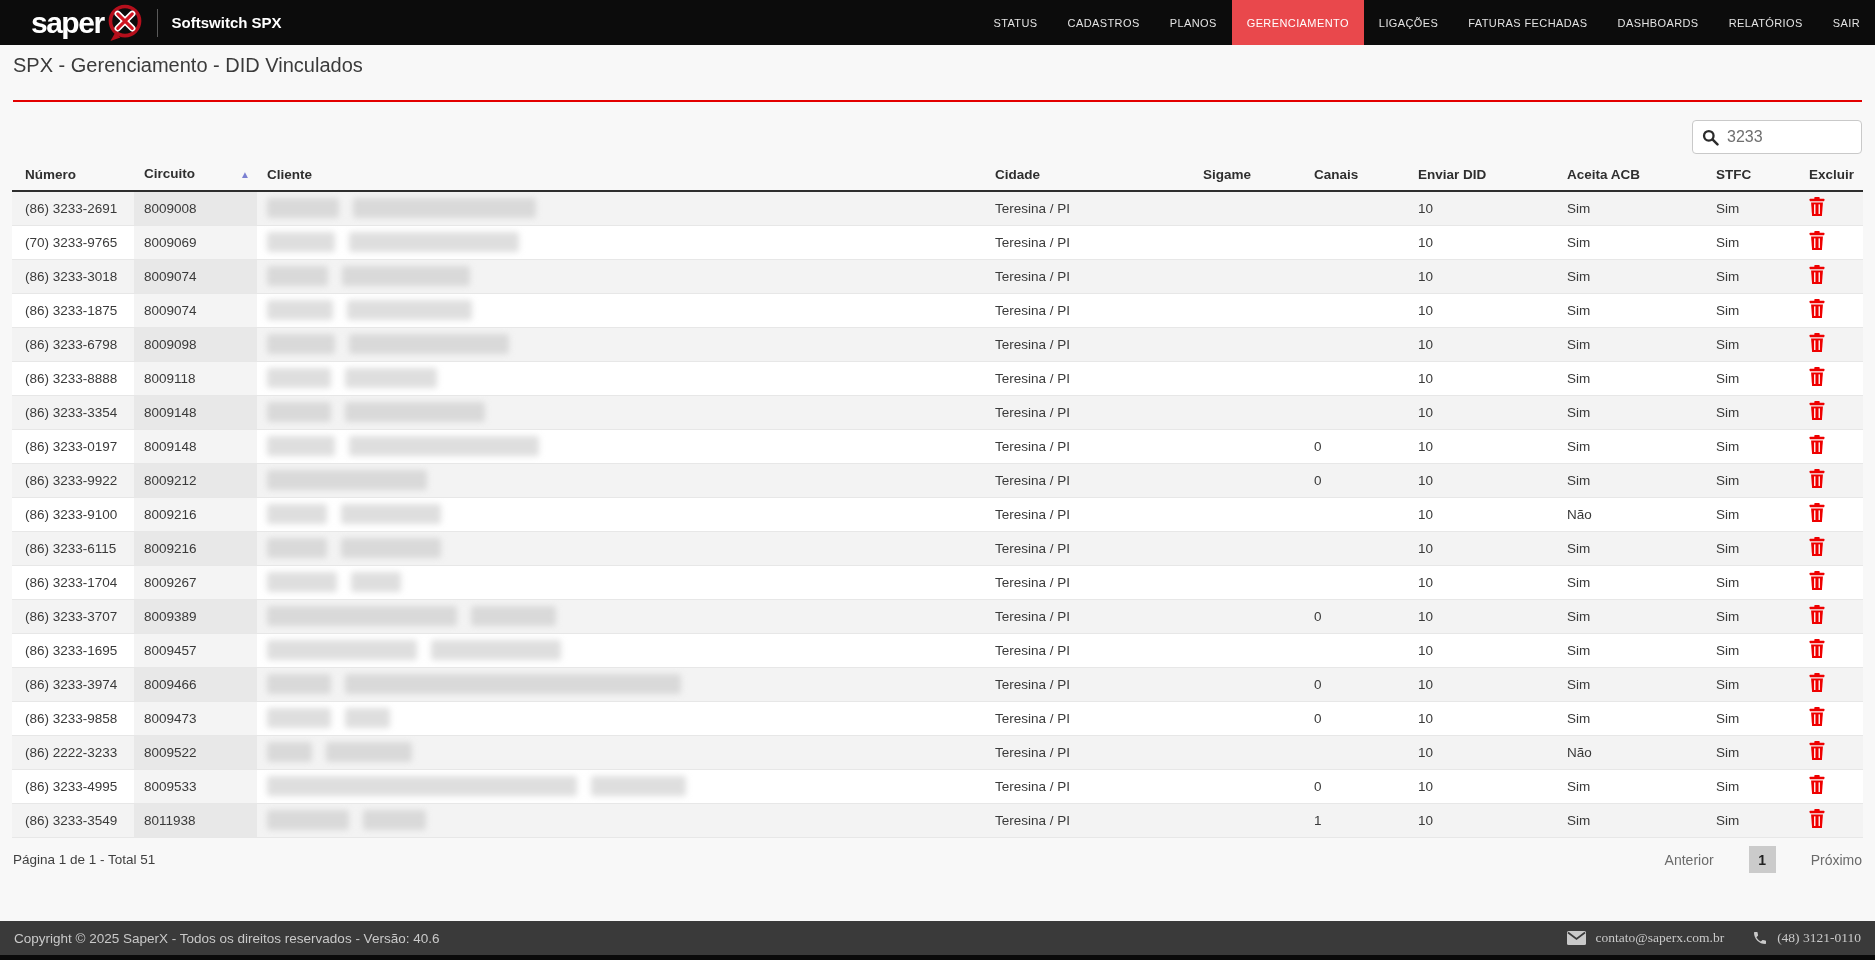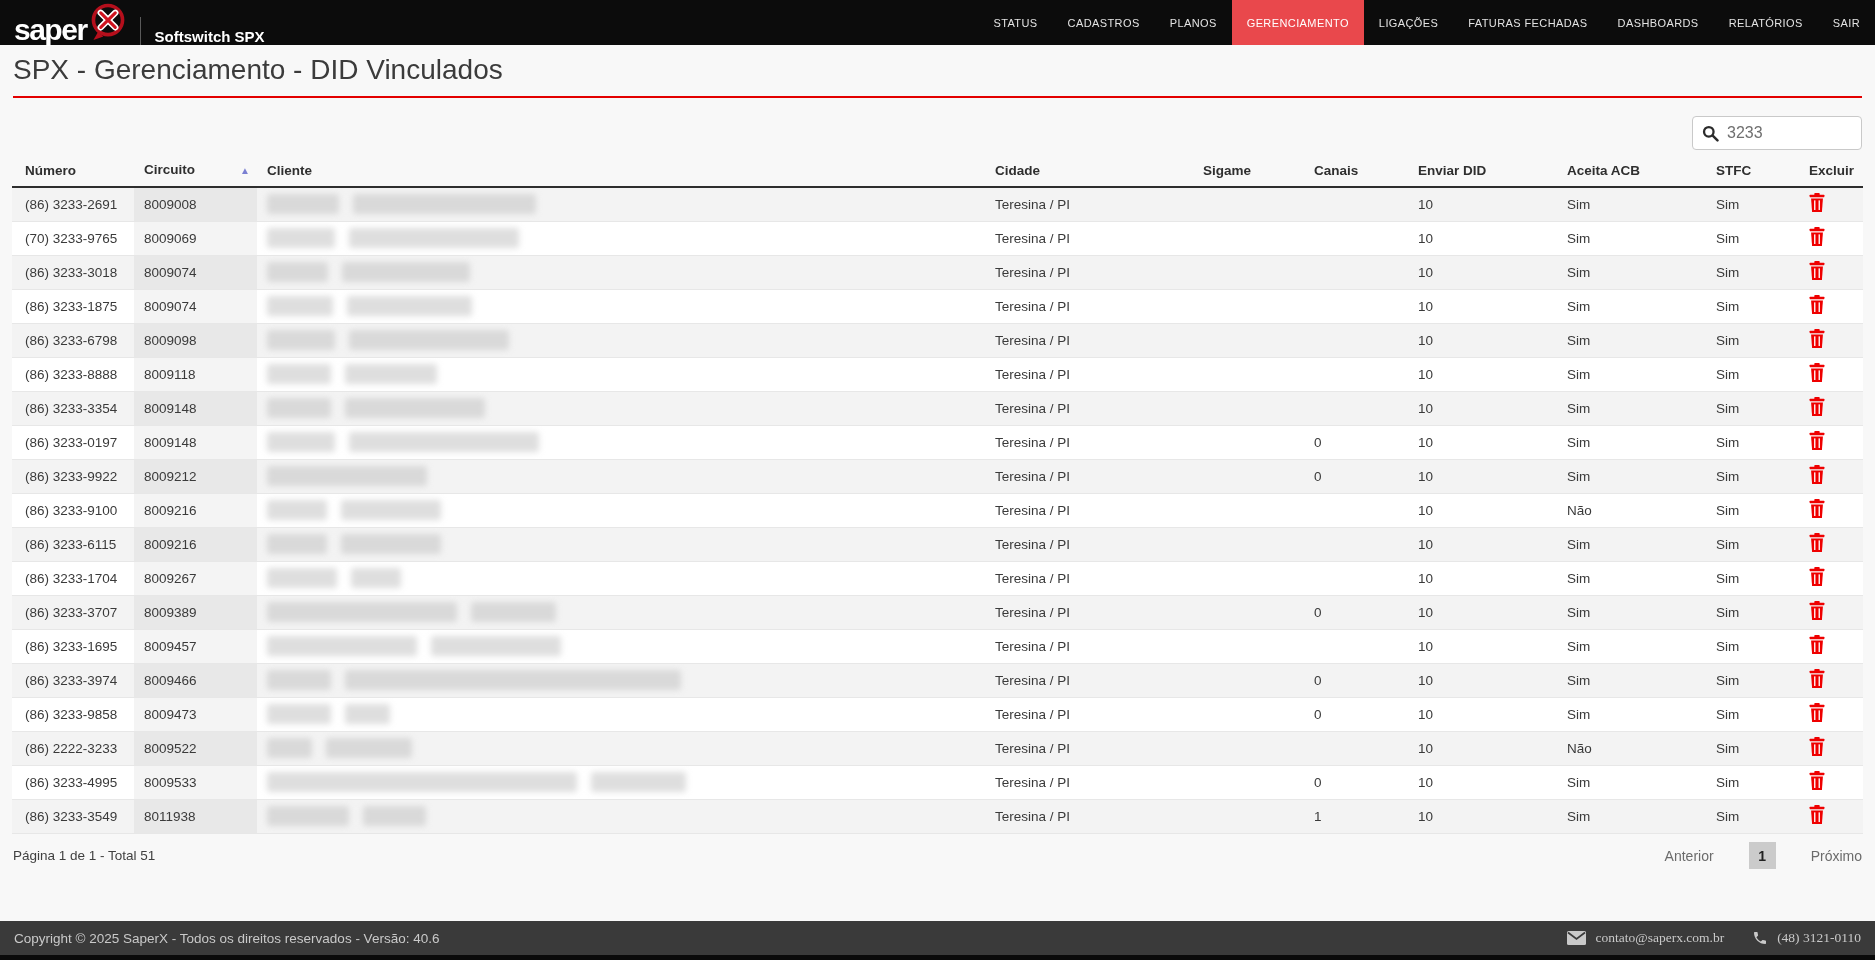--- a/index.html
+++ b/index.html
@@ -12,36 +12,36 @@
   }
 
   
   .nav {
     height: 45px;
     background: #0c0c0c;
     display: flex;
     align-items: stretch;
     justify-content: space-between;
   }
-  .brand-wrap { display: flex; align-items: flex-end; padding-left: 14px; }
+  .brand-wrap { display: flex; align-items: center; padding-left: 31px; }
   .brand-text { color: #fff; font-size: 30px; font-weight: bold; letter-spacing: -1.5px; line-height: 1; }
   .brand-emblem { margin-left: 1px; margin-top: 2px; }
   .brand-divider { width: 1px; height: 28px; background: #5a5a5a; margin: 0 14px 0 12px; }
   .product-name { color: #fff; font-size: 15px; font-weight: 600; }
   .nav-menu { display: flex; }
   .nav-item {
     color: #e3e3e3; font-size: 11px; letter-spacing: .4px;
     padding: 0 15px; display: flex; align-items: center; cursor: pointer;
     white-space: nowrap;
   }
   .nav-item.active { background: var(--accent-red, #e9484c); color: #fff; }
 
   
   .page-head { margin: 0 13px; padding-top: 9px; border-bottom: 2px solid #e30000; }
-  .page-head h1 { font-size: 28px; font-weight: 400; color: #3b3b3b; padding-bottom: 10px; }
+  .page-head h1 { font-size: 20px; font-weight: 400; color: #3b3b3b; padding-bottom: 23px; }
 
   
   .search-row { display: flex; justify-content: flex-end; padding: 18px 13px 0; }
   .search-box {
     width: 170px; height: 34px; background: #fff;
     border: 1px solid #c9c9c9; border-radius: 4px;
     display: flex; align-items: center; padding: 0 9px;
   }
   .search-box svg { margin-right: 8px; flex: 0 0 auto; }
   .search-box input {

